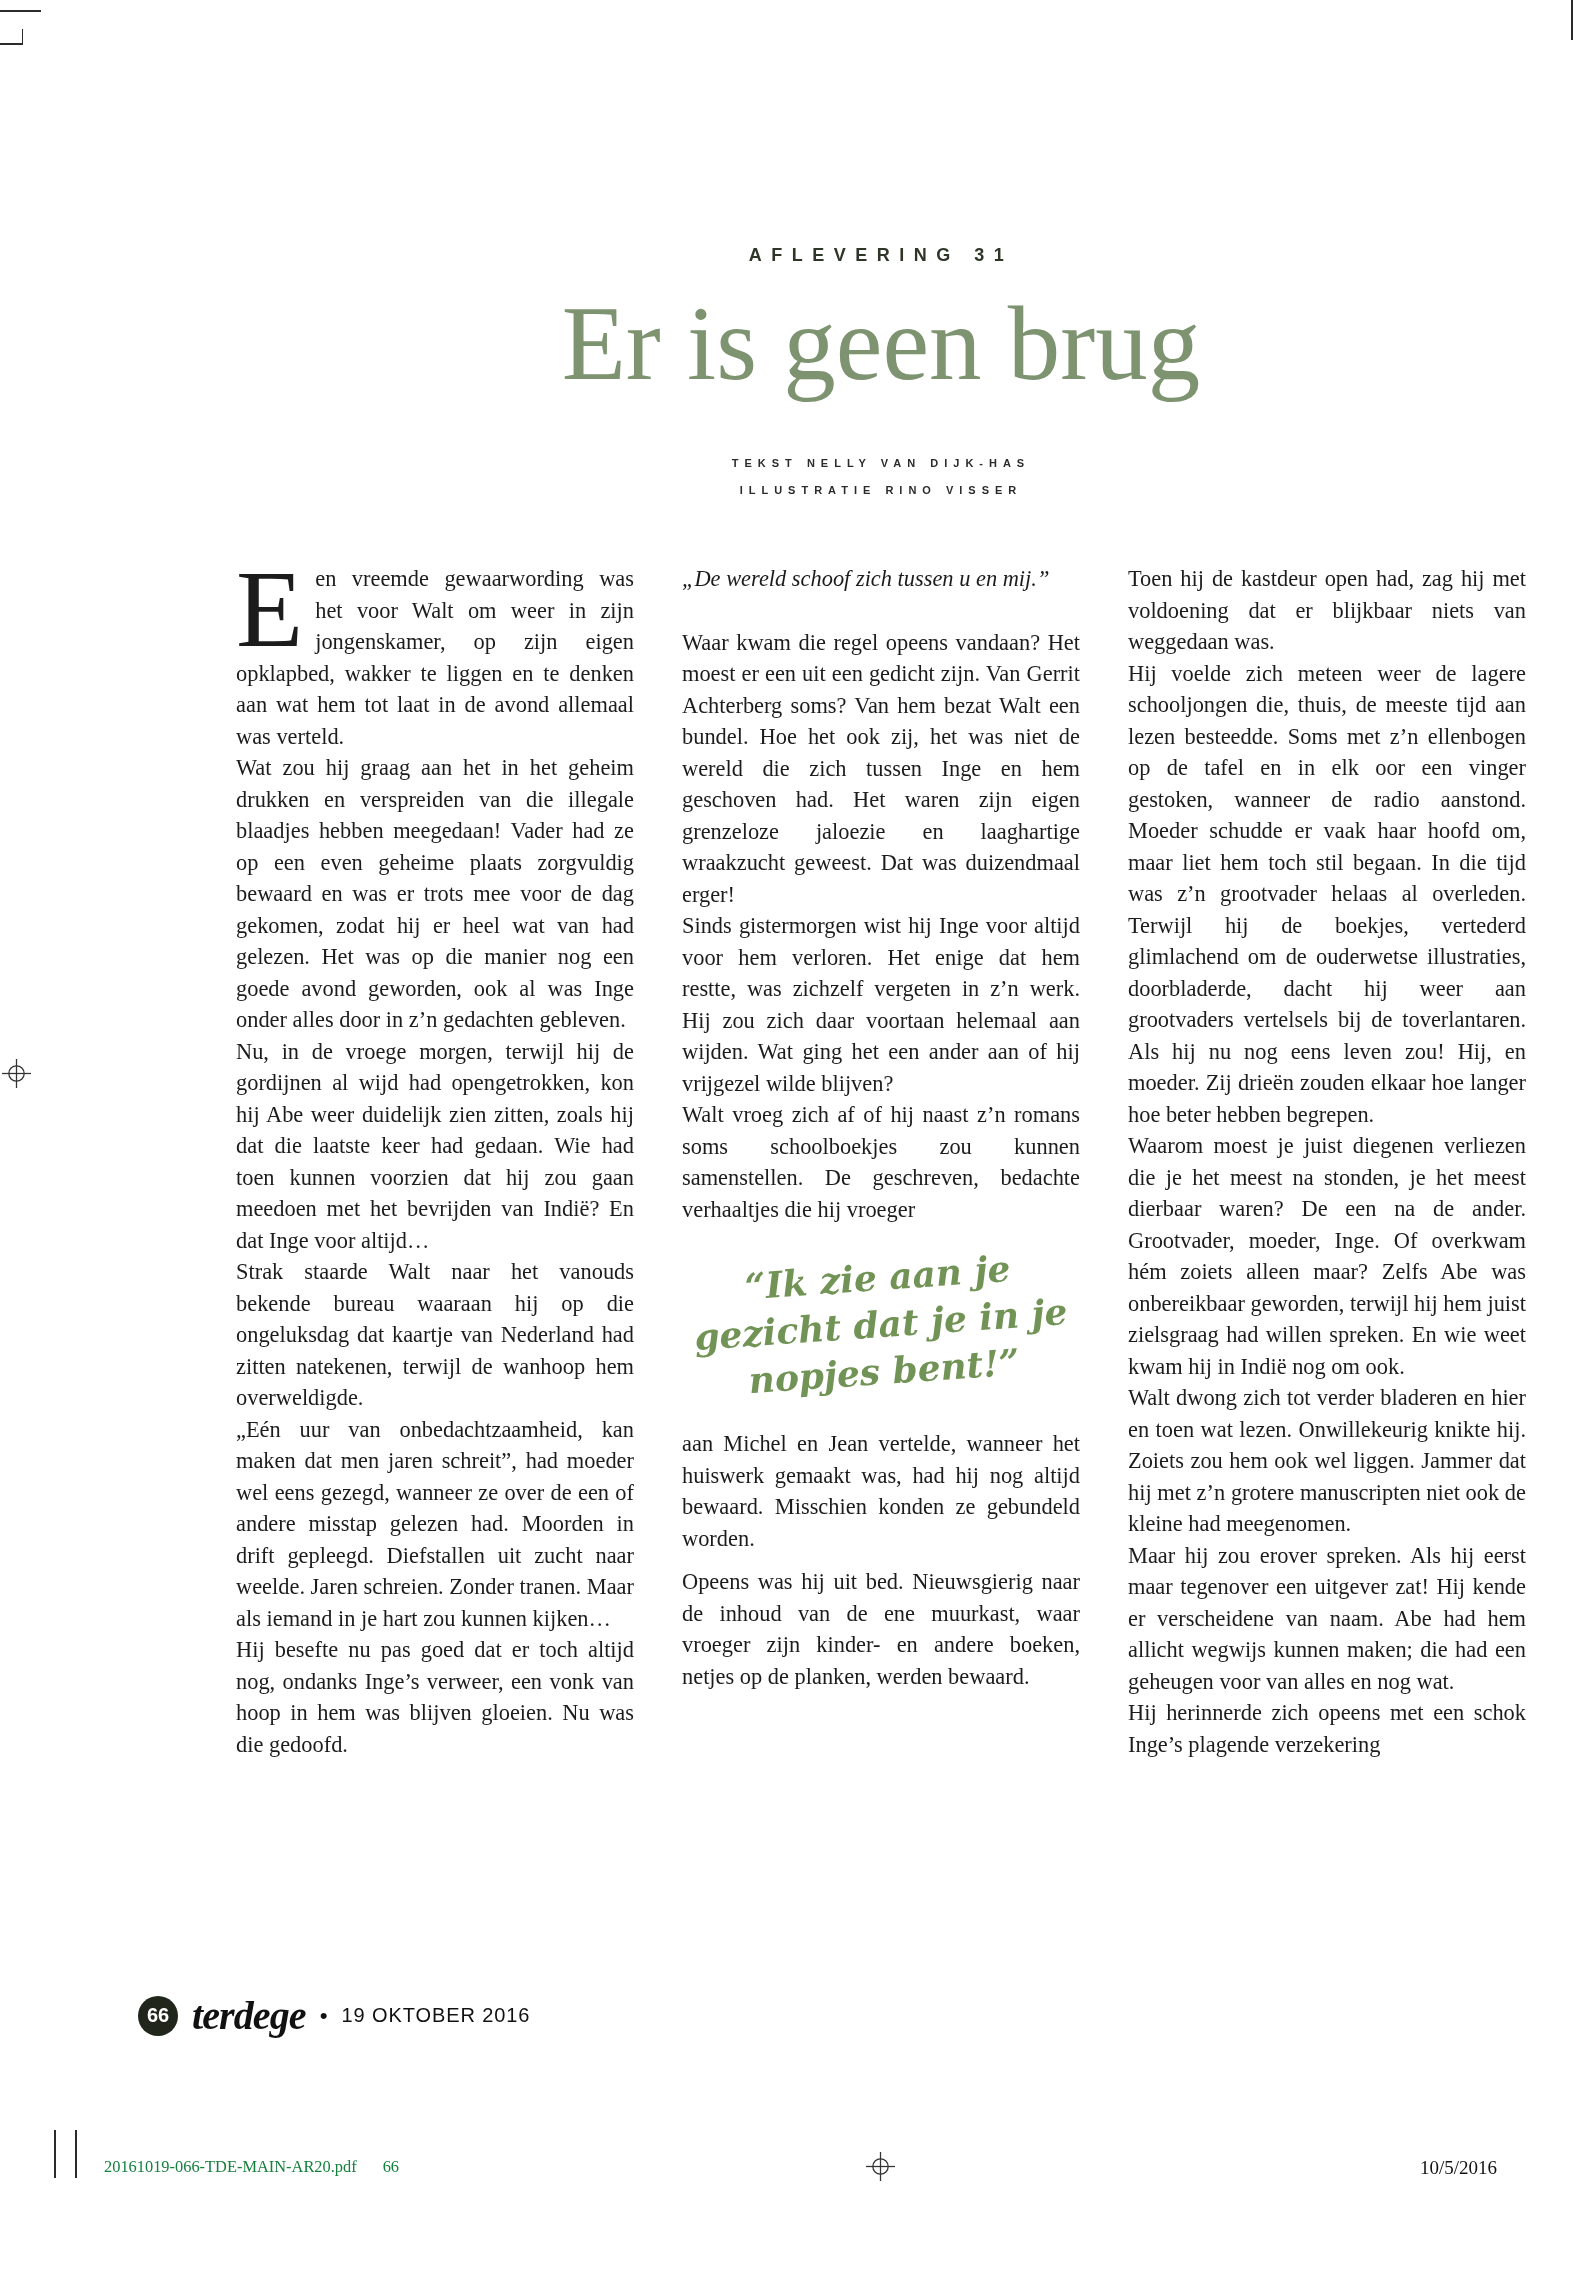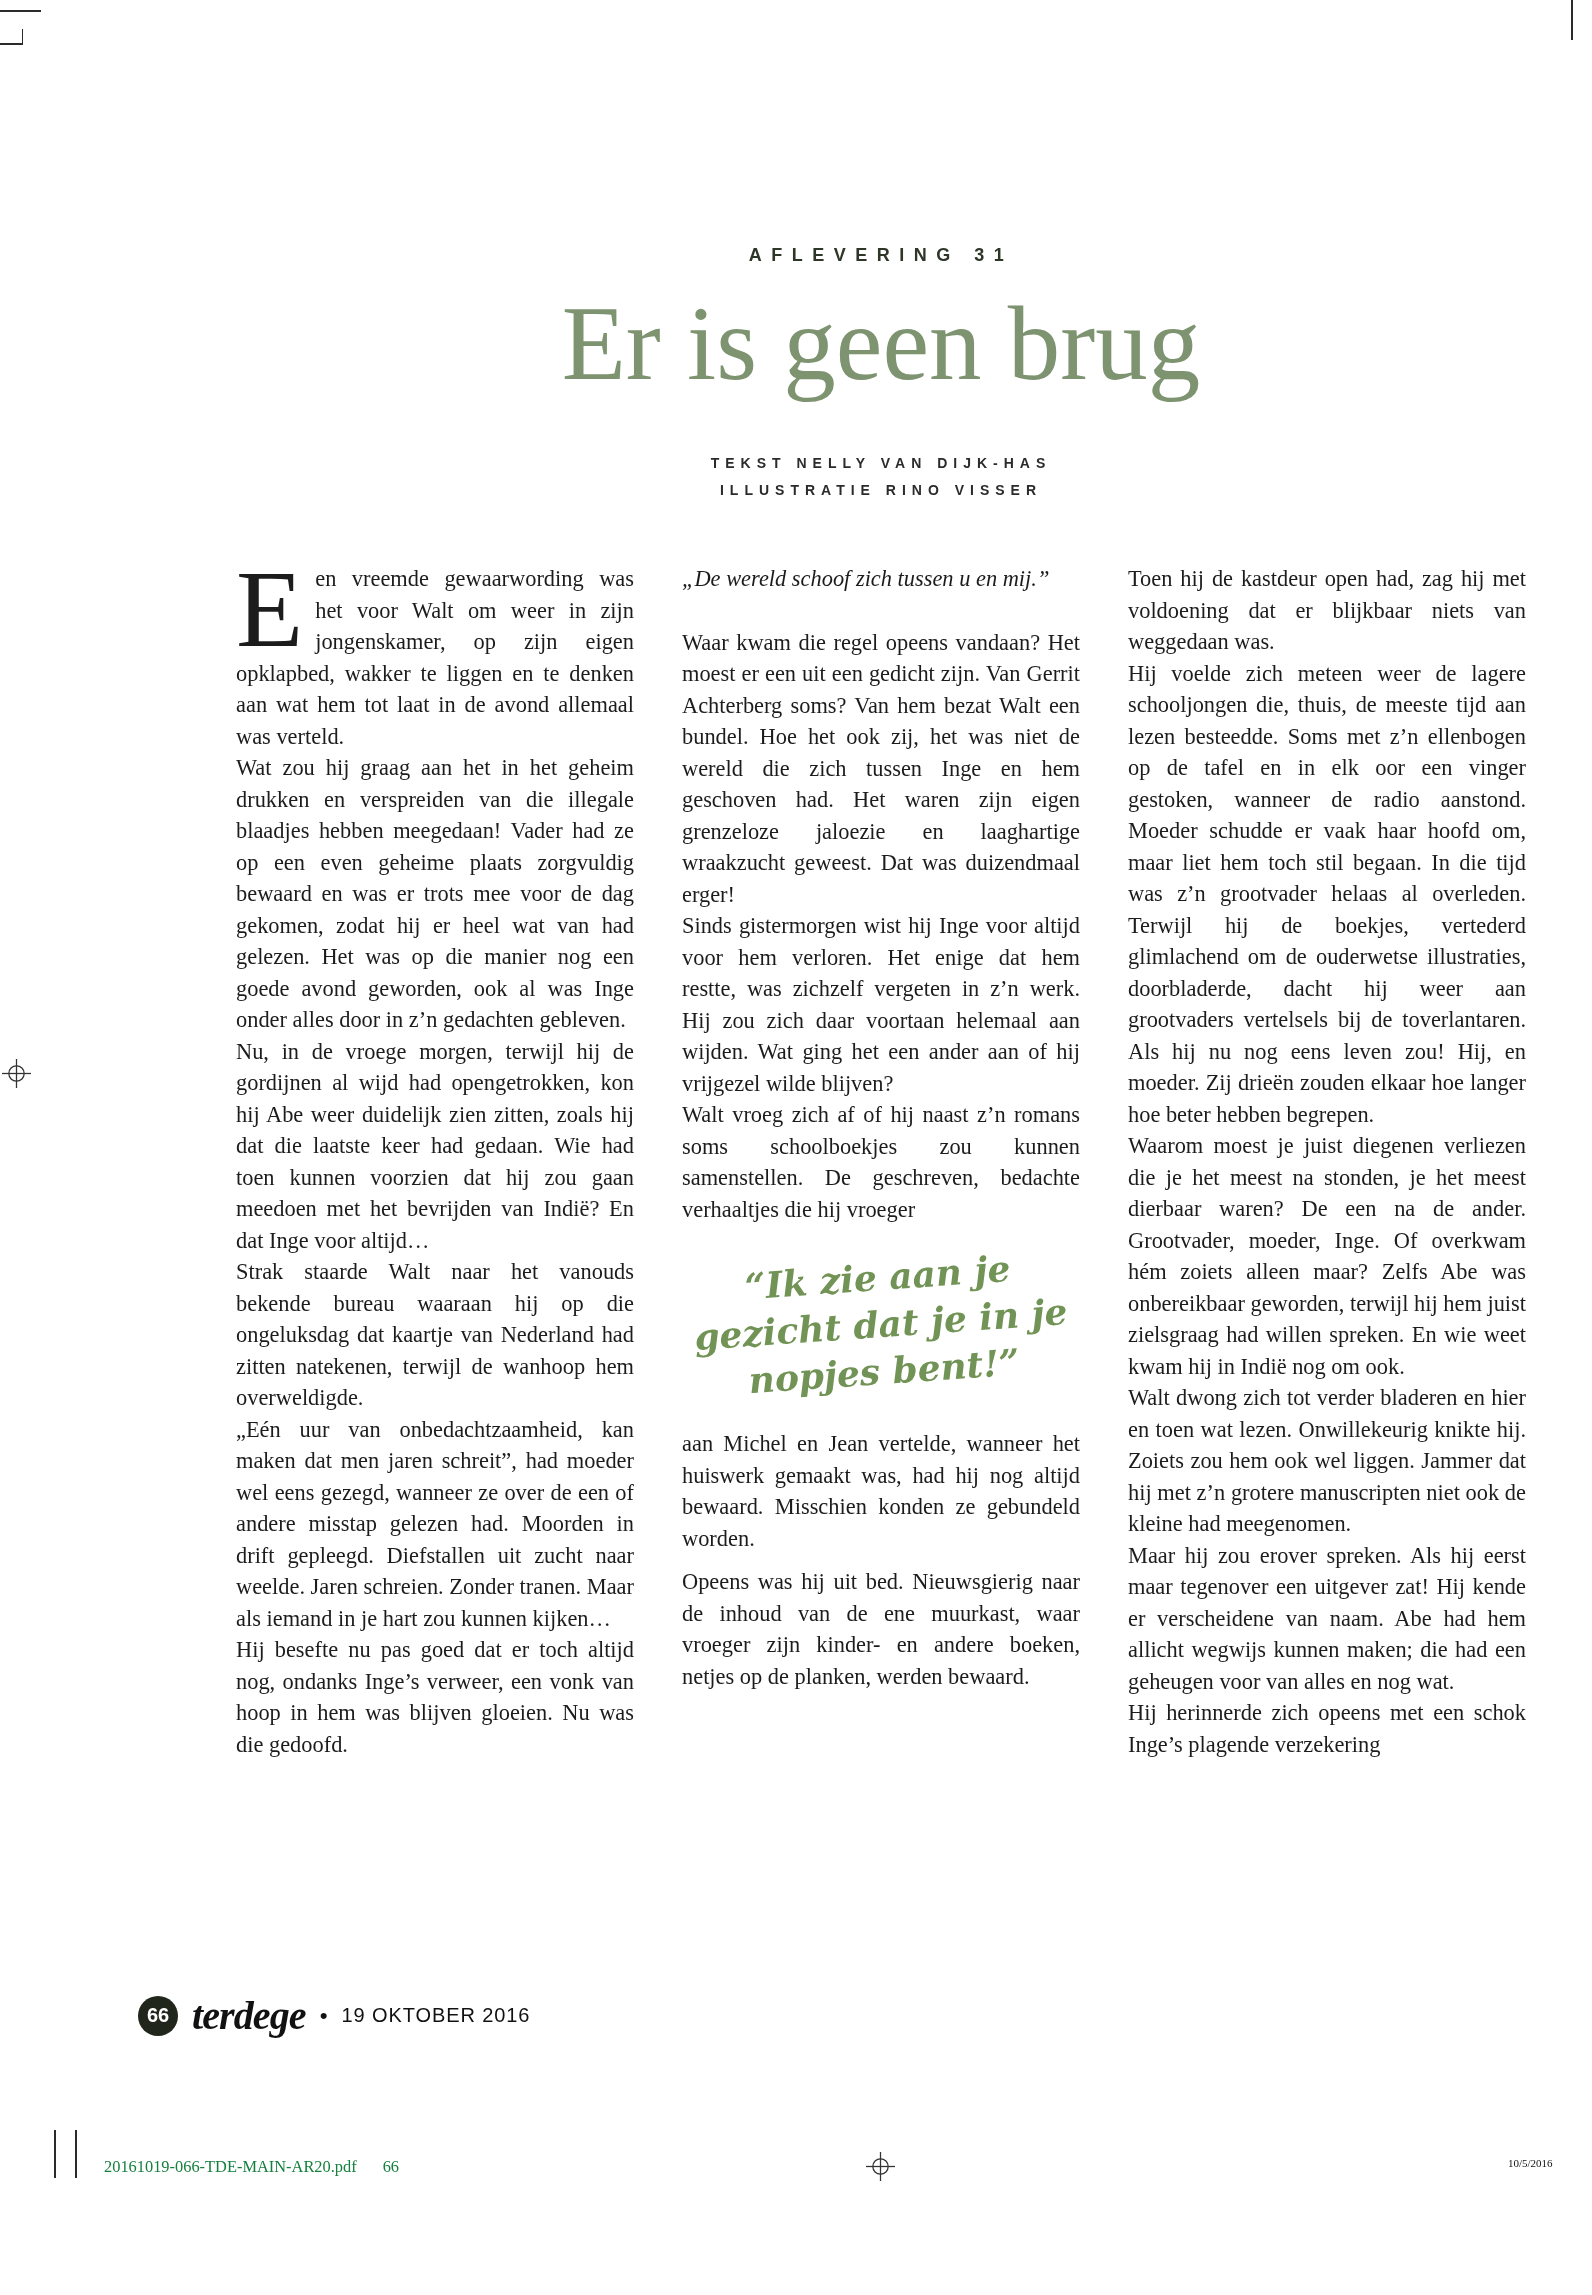--- a/index.html
+++ b/index.html
@@ -30,21 +30,21 @@
   .title {
     position: absolute; top: 291px; left: 0; width: 100%;
     margin: 0; font-weight: normal;
     font-family: "Liberation Serif", serif;
     font-size: 105px; line-height: 105px;
     color: #7e9471;
   }
   .byline {
     position: absolute; top: 450px; left: 0; width: 100%;
     font-family: "Liberation Sans", sans-serif;
-    font-size: 14px; line-height: 27px; letter-spacing: 6px;
+    font-size: 11px; line-height: 27px; letter-spacing: 6px;
     font-weight: bold; color: #2b2b2b;
   }
 
   
   .columns {
     position: absolute; left: 236px; top: 563px;
     width: 1290px; height: 1398px;
     display: flex; gap: 48px;
   }
   .column {
@@ -99,22 +99,22 @@
   }
 
   
   .print-left {
     position: absolute; left: 104px; top: 2157px;
     font-family: "Liberation Serif", serif; font-size: 16.4px; color: #15803d;
     white-space: nowrap;
   }
   .print-left .pagenum { margin-left: 26px; }
   .print-right {
-    position: absolute; left: 1508px; top: 2157px;
-    font-family: "Liberation Serif", serif; font-size: 11px; color: #111;
+    position: absolute; left: 1420px; top: 2157px;
+    font-family: "Liberation Serif", serif; font-size: 19px; color: #111;
     white-space: nowrap;
   }
 </style>
 </head>
 <body>
 
 <div class="page">
 
   <div class="mark" style="top:10.4px;left:0;width:41px;height:1.7px;"></div>
   <div class="mark" style="top:43px;left:0;width:23px;height:1.7px;"></div>

